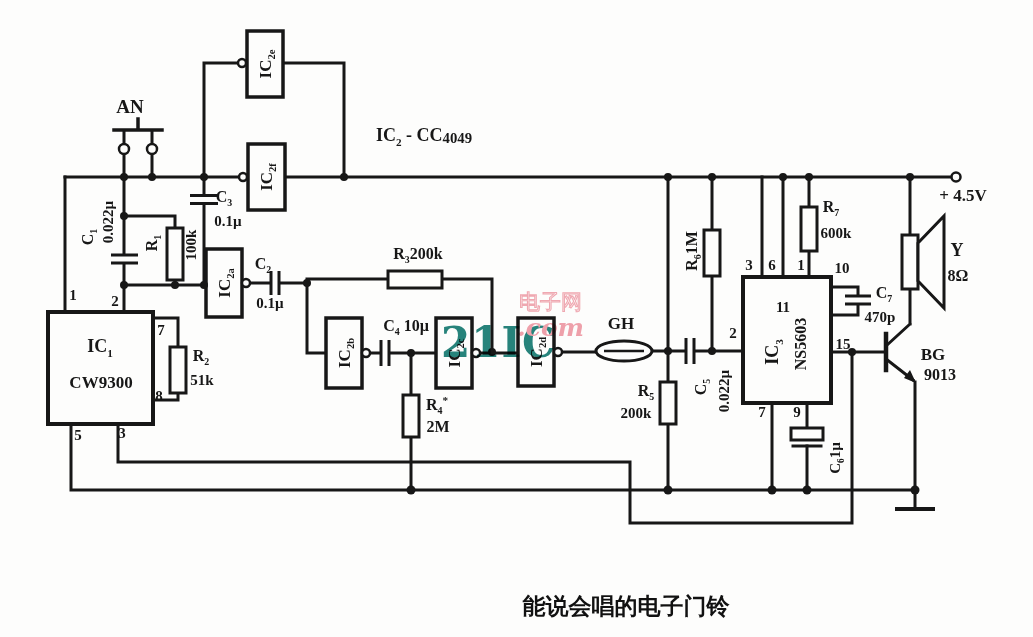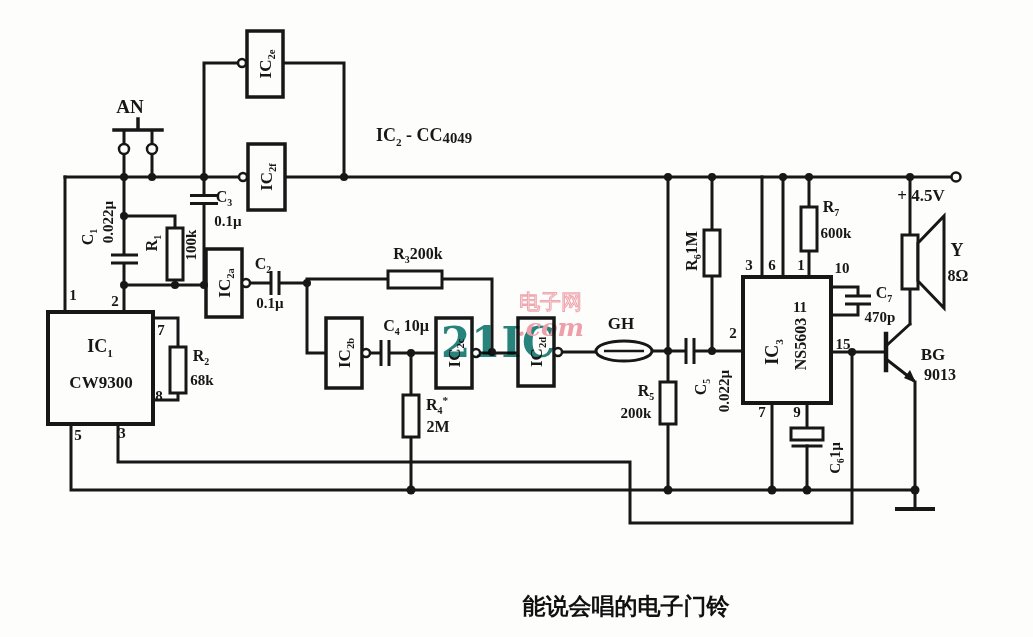--- a/index.html
+++ b/index.html
@@ -187,52 +187,52 @@
 
 <span class="lbl s18" style="left:100px;top:346px"><span>IC</span><sub>1</sub></span>
 <span class="lbl s17" style="left:101px;top:382px">CW9300</span>
 <span class="lbl s15" style="left:73px;top:295px">1</span>
 <span class="lbl s15" style="left:115px;top:301px">2</span>
 <span class="lbl s15" style="left:161px;top:330px">7</span>
 <span class="lbl s15" style="left:159px;top:396px">8</span>
 <span class="lbl s15" style="left:78px;top:435px">5</span>
 <span class="lbl s15" style="left:122px;top:433px">3</span>
 <span class="lbl s16" style="left:201px;top:356px"><span>R</span><sub>2</sub></span>
-<span class="lbl s15" style="left:202px;top:380px">68k</span>
+<span class="lbl s15" style="left:202px;top:380px">51k</span>
 
 <span class="lbl s17" style="left:621px;top:323px">GH</span>
 <span class="lbl s16" style="left:646px;top:391px"><span>R</span><sub>5</sub></span>
 <span class="lbl s15" style="left:636px;top:413px">200k</span>
 <span class="lbl rot s16" style="left:701px;top:387px"><span>C</span><sub>5</sub></span>
 <span class="lbl rot s15" style="left:724px;top:391px">0.022µ</span>
 <span class="lbl rot s16" style="left:692px;top:251px"><span>R</span><sub>6</sub><span>1M</span></span>
 
 <span class="lbl rot s18" style="left:772px;top:352px"><span>IC</span><sub>3</sub></span>
 <span class="lbl rot s16" style="left:801px;top:344px">NS5603</span>
 <span class="lbl s15" style="left:749px;top:265px">3</span>
 <span class="lbl s15" style="left:772px;top:265px">6</span>
 <span class="lbl s15" style="left:801px;top:265px">1</span>
 <span class="lbl s15" style="left:842px;top:268px">10</span>
-<span class="lbl s15" style="left:800px;top:307px">11</span>
+<span class="lbl s15" style="left:783px;top:307px">11</span>
 <span class="lbl s15" style="left:733px;top:333px">2</span>
 <span class="lbl s15" style="left:843px;top:344px">15</span>
 <span class="lbl s15" style="left:762px;top:412px">7</span>
 <span class="lbl s15" style="left:797px;top:412px">9</span>
 
 <span class="lbl s16" style="left:831px;top:207px"><span>R</span><sub>7</sub></span>
 <span class="lbl s15" style="left:836px;top:233px">600k</span>
 <span class="lbl s16" style="left:884px;top:293px"><span>C</span><sub>7</sub></span>
 <span class="lbl s15" style="left:880px;top:317px">470p</span>
 <span class="lbl rot s15" style="left:835px;top:458px"><span>C</span><sub>6</sub><span>1µ</span></span>
 
 <span class="lbl s18" style="left:957px;top:250px">Y</span>
 <span class="lbl s16" style="left:958px;top:276px">8Ω</span>
 <span class="lbl s17" style="left:933px;top:354px">BG</span>
 <span class="lbl s16" style="left:940px;top:375px">9013</span>
-<span class="lbl s17" style="left:921px;top:195px">+ 4.5V</span>
+<span class="lbl s17" style="left:963px;top:195px">+ 4.5V</span>
 
 <span class="lbl caption s23" style="left:605px;top:606px">能说会唱的电子门铃</span>
 
 <div class="wm">
   <span class="wm-big">21IC</span>
   <span class="wm-cn">电子网</span>
   <span class="wm-com">.com</span>
 </div>
 
 </div>

